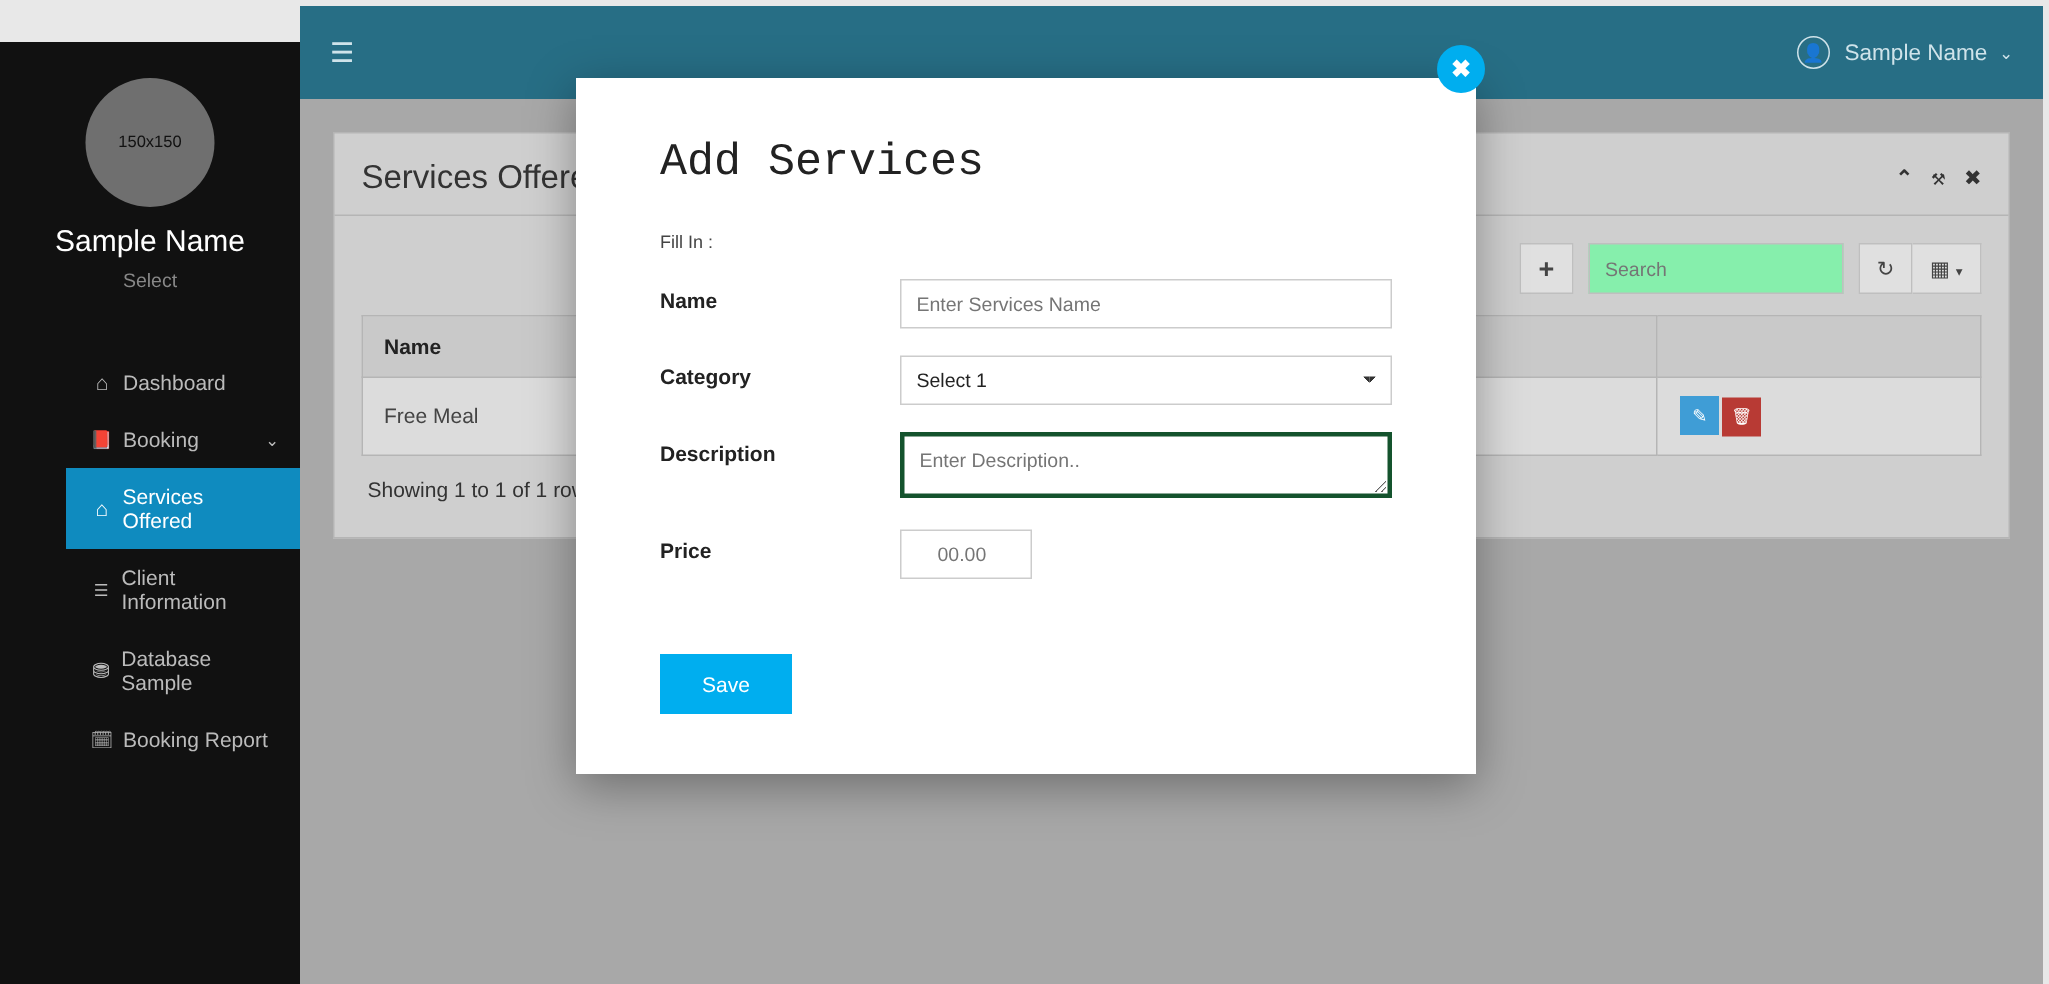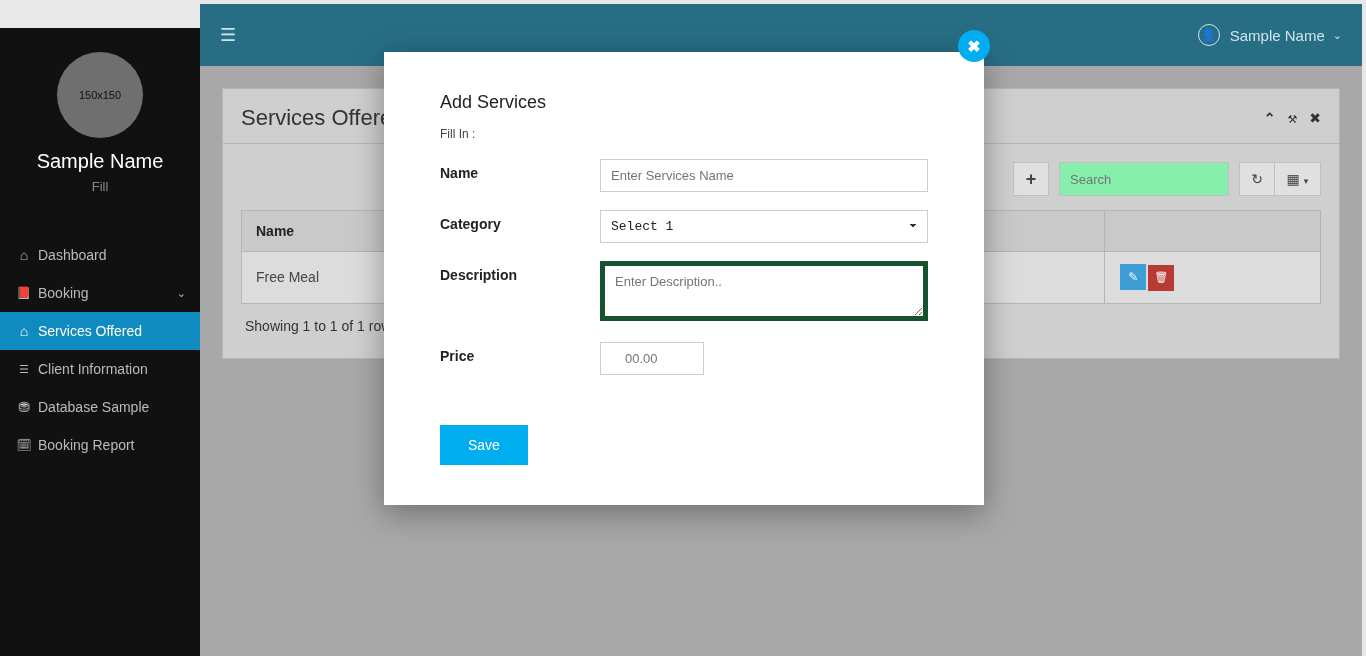--- a/index.html
+++ b/index.html
@@ -4,21 +4,21 @@
 <style>
 * { box-sizing: border-box; margin: 0; padding: 0; }
 body { font-family: Arial, Helvetica, sans-serif; font-size: 14px; color: #333; background: #e8e8e8; width: 1366px; height: 656px; overflow: hidden; position: relative; }
 
 
 .sidebar { position: absolute; left: 0; top: 0; width: 200px; height: 656px; background: #111; color: #bbb; margin-top: 28px; }
 .avatar-wrap { text-align: center; padding: 24px 0 6px; }
 .avatar { width: 86px; height: 86px; border-radius: 50%; background: #6f6f6f; margin: 0 auto; display: flex; align-items: center; justify-content: center; font-size: 11px; color: #111; }
 .user-name { color: #fff; font-size: 20px; margin-top: 12px; }
 .user-role { color: #888; font-size: 13px; margin-top: 6px; }
-.nav { margin-top: 36px; }
+.nav { margin-top: 36px; padding-left: 44px; }
 .nav-item { display: flex; align-items: center; padding: 11px 16px; color: #bbb; cursor: pointer; font-size: 14px; position: relative; }
 .nav-item.active { background: #0f8bbf; color: #fff; }
 .nav-item .ico { width: 16px; margin-right: 6px; display: inline-flex; justify-content: center; }
 .nav-item .chev { position: absolute; right: 14px; font-size: 11px; }
 
 
 .topbar { position: absolute; left: 200px; top: 4px; right: 4px; height: 62px; background: #276e85; color: #fff; display: flex; align-items: center; padding: 0 20px; }
 .hamburger { font-size: 18px; color: #cfe3ea; cursor: pointer; }
 .topbar-right { margin-left: auto; display: flex; align-items: center; color: #cfe3ea; font-size: 15px; cursor: pointer; }
 .user-ico { width: 22px; height: 22px; border: 1.5px solid #cfe3ea; border-radius: 50%; margin-right: 10px; display: inline-flex; align-items: center; justify-content: center; font-size: 12px; }
@@ -50,29 +50,29 @@
 .icon-btn { width: 26px; height: 26px; display: inline-flex; align-items: center; justify-content: center; color: #fff; font-size: 12px; cursor: pointer; margin: 0 1px; }
 .icon-edit { background: #3f9dd6; }
 .icon-del { background: #b83a34; }
 
 .table-footer { padding: 14px 4px 6px; color: #333; font-size: 14px; }
 
 
 .backdrop { position: absolute; inset: 0; background: rgba(0,0,0,0.0); }
 .modal { position: absolute; left: 384px; top: 52px; width: 600px; background: #fff; box-shadow: 0 8px 30px rgba(0,0,0,0.35); padding: 40px 56px 40px; z-index: 50; }
 .modal-close { position: absolute; left: 958px; top: 30px; width: 32px; height: 32px; border-radius: 50%; background: #00aeef; color: #fff; font-weight: bold; display: flex; align-items: center; justify-content: center; cursor: pointer; z-index: 60; font-size: 16px; }
-.modal h2 { font-size: 18px; font-weight: normal; color: #222; margin-bottom: 14px; font-family: Liberation Sans, sans-serif; }
+.modal h2 { font-size: 30px; font-weight: normal; color: #222; margin-bottom: 28px; font-family: Liberation Mono, monospace; }
 .modal .hint { font-size: 12px; color: #444; margin-bottom: 18px; }
 .form-row { display: flex; margin-bottom: 18px; align-items: flex-start; }
 .form-label { width: 160px; font-weight: bold; font-size: 14px; color: #222; padding-top: 6px; }
 .form-ctrl { flex: 1; }
 .input, .select, .textarea { width: 100%; border: 1px solid #ccc; padding: 8px 10px; font-size: 13px; color: #1d4ed8; font-family: inherit; background: #fff; }
-.select { appearance: none; background-image: linear-gradient(45deg, transparent 50%, #333 50%), linear-gradient(135deg, #333 50%, transparent 50%); background-position: calc(100% - 14px) 13px, calc(100% - 10px) 13px; background-size: 4px 4px, 4px 4px; background-repeat: no-repeat; color: #222; font-family: Liberation Mono, monospace; }
-.textarea { height: 60px; resize: both; border: 5px solid #14532d; outline: none; }
-.input.small { width: 104px; padding-left: 24px; }
+.select { appearance: none; background-image: linear-gradient(45deg, transparent 50%, #333 50%), linear-gradient(135deg, #333 50%, transparent 50%); background-position: calc(100% - 14px) 13px, calc(100% - 10px) 13px; background-size: 4px 4px, 4px 4px; background-repeat: no-repeat; color: #222; }
+.textarea { height: 44px; resize: both; border: 3px solid #14532d; outline: none; }
+.input.small { width: 88px; padding-left: 24px; }
 .modal-actions { display: flex; justify-content: space-between; margin-top: 50px; }
 .btn { padding: 12px 28px; background: #00aeef; color: #fff; border: none; font-size: 14px; cursor: pointer; }
 
 
 .u-home::before { content: "\2302"; }
 .u-book::before { content: "\1F4D5"; font-size: 12px; }
 .u-list::before { content: "\2630"; font-size: 11px; }
 .u-db::before { content: "\26C3"; }
 .u-report::before { content: "\1F5D3"; font-size: 12px; }
 .u-plus::before { content: "+"; font-weight: bold; font-size: 18px; }
@@ -87,21 +87,21 @@
 .u-user-circle::before { content: "\1F464"; font-size: 12px; }
 .u-cross::before { content: "\2716"; }
 </style>
 </head>
 <body>
 
 <div class="sidebar">
   <div class="avatar-wrap">
     <div class="avatar">150x150</div>
     <div class="user-name">Sample Name</div>
-    <div class="user-role">Fill</div>
+    <div class="user-role">Select</div>
   </div>
   <div class="nav">
     <div class="nav-item">
       <span class="ico u-home"></span>
       <span>Dashboard</span>
     </div>
     <div class="nav-item">
       <span class="ico u-book"></span>
       <span>Booking</span>
       <span class="chev">⌄</span>

